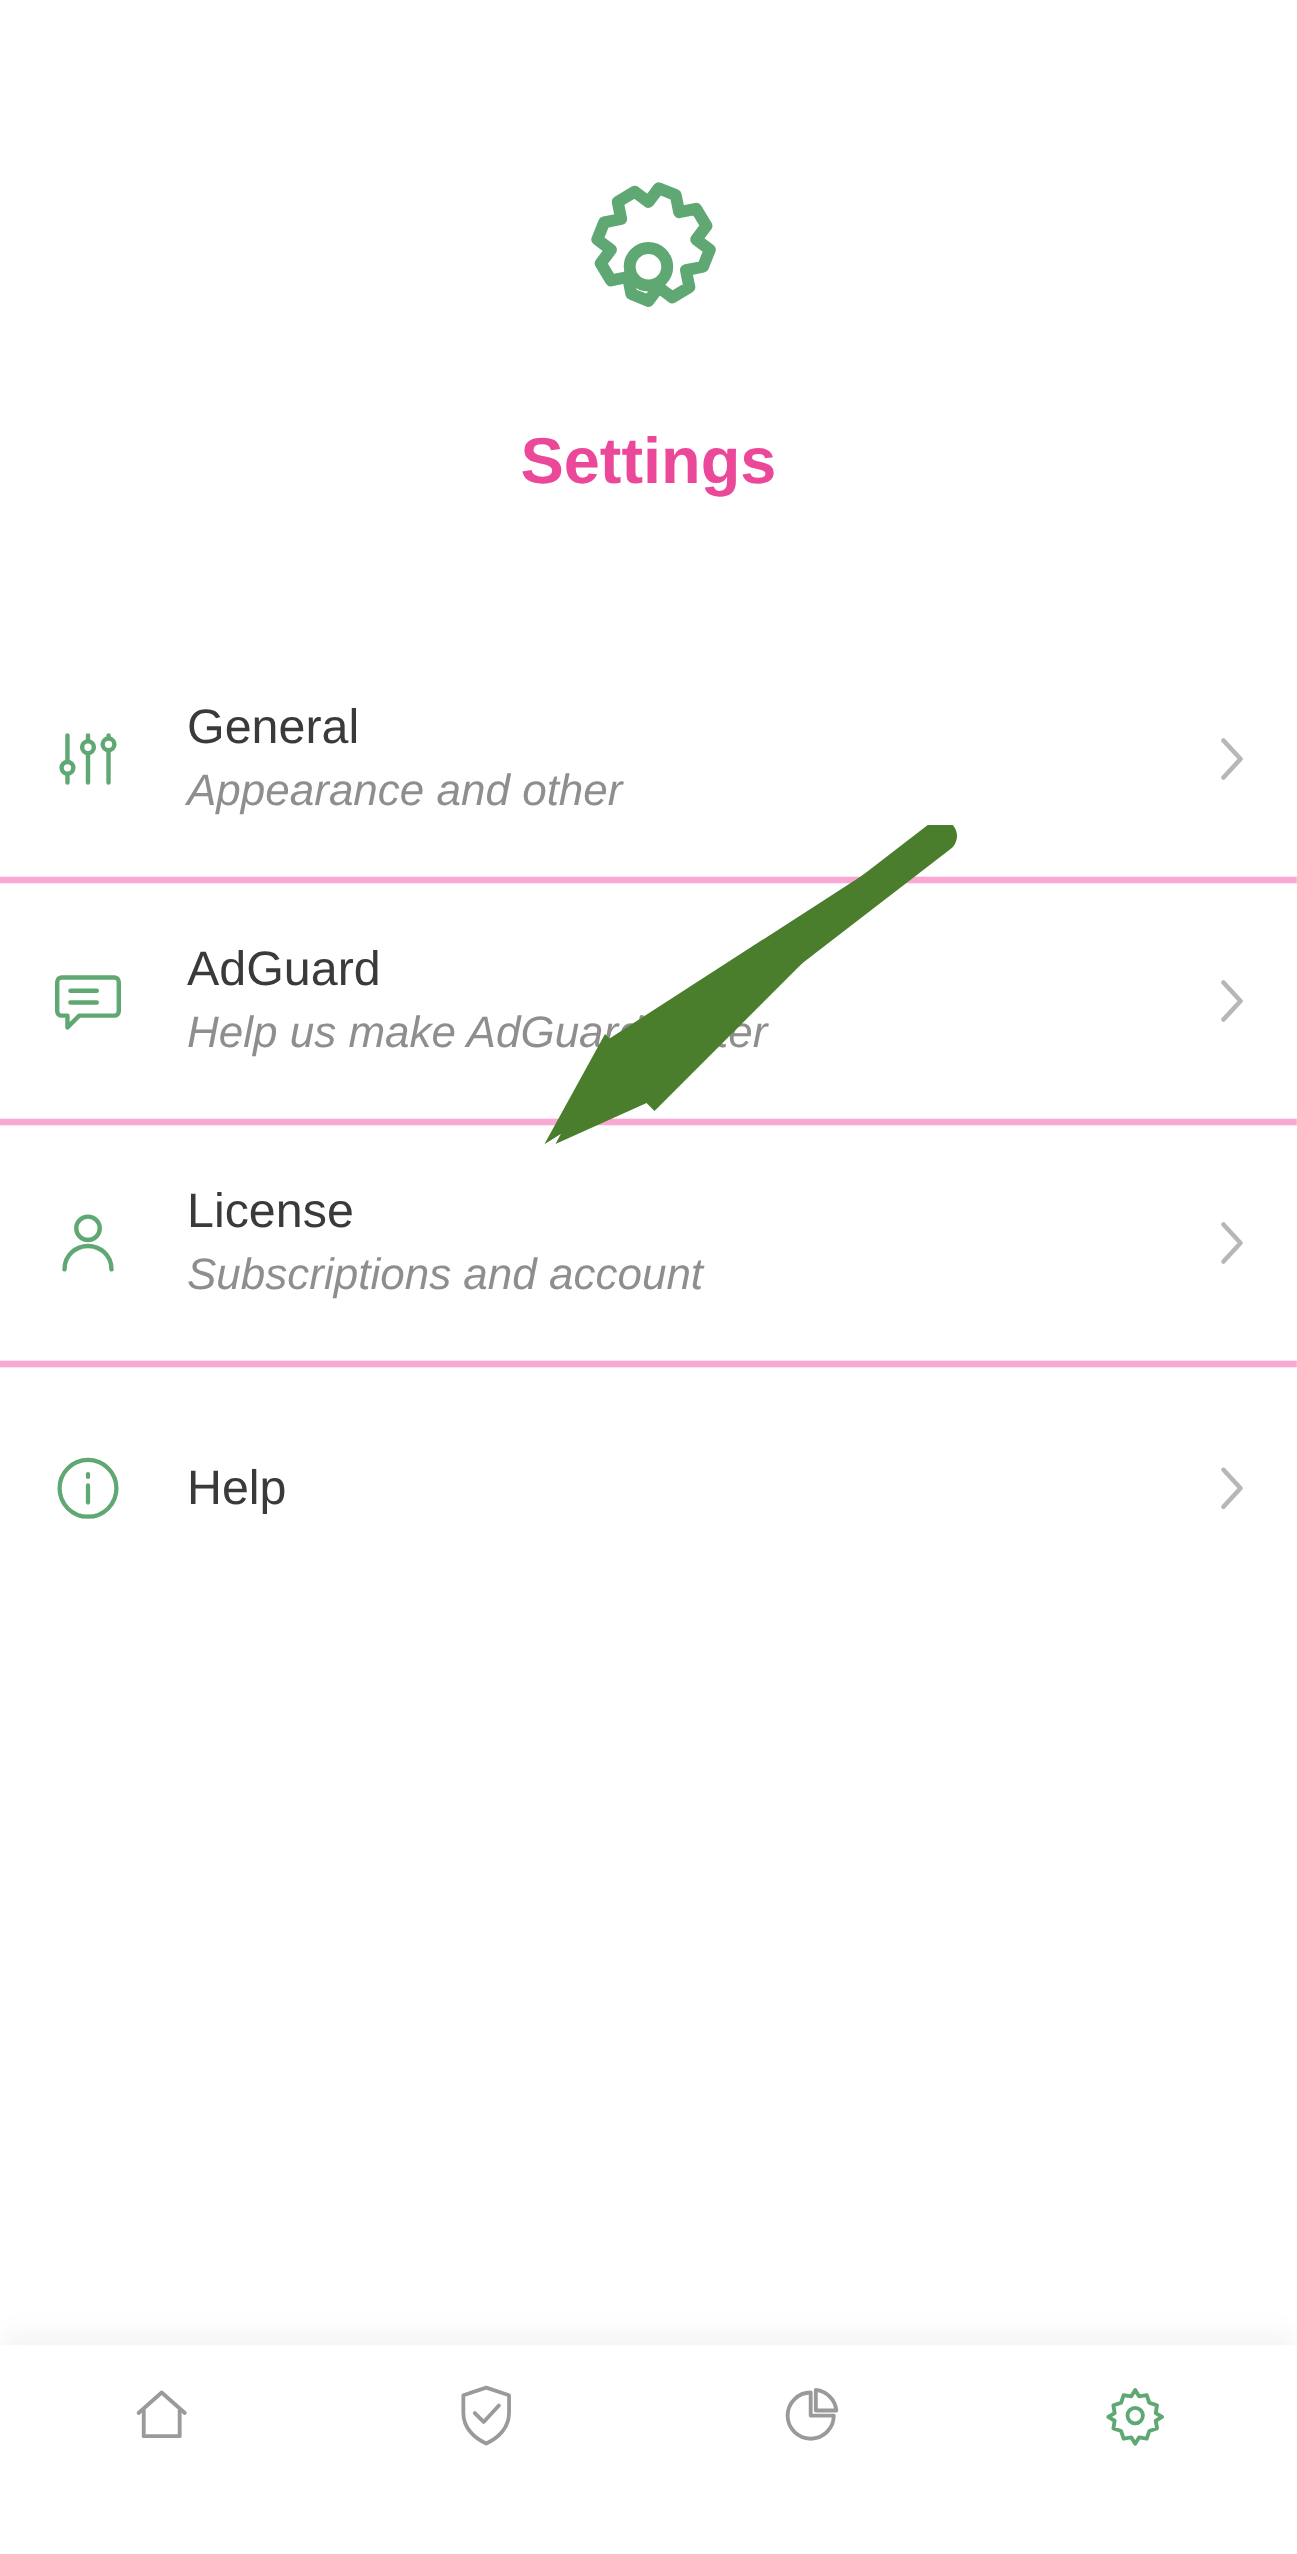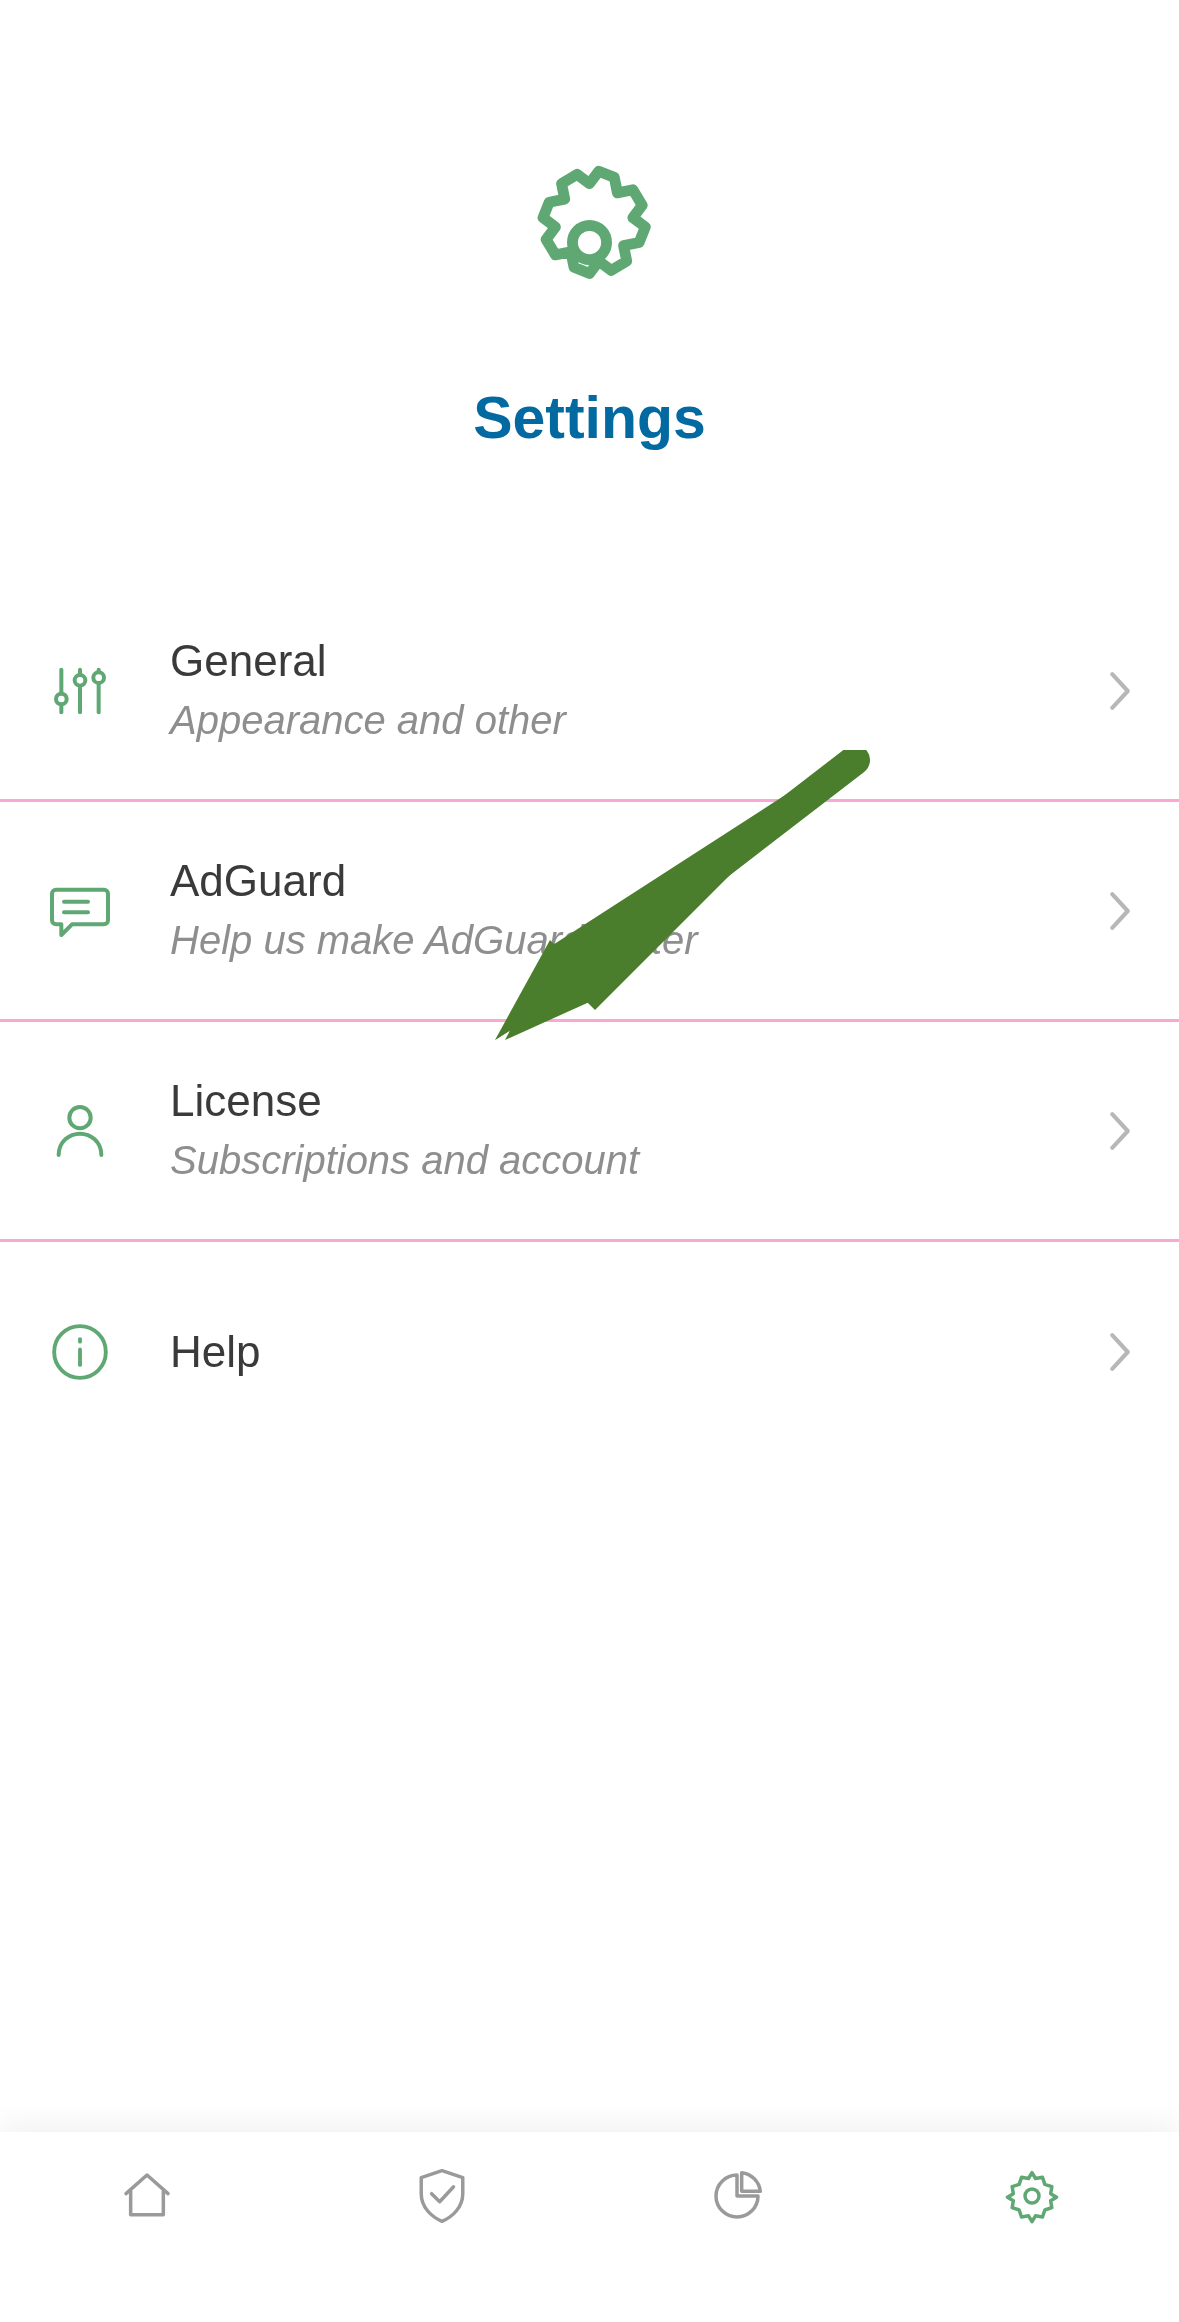--- a/index.html
+++ b/index.html
@@ -1,26 +1,26 @@
 <!DOCTYPE html>
 <html><head>
 <meta charset="utf-8">
 <style>
   * { box-sizing: border-box; margin: 0; padding: 0; }
   html, body { width: 1179px; height: 2322px; background: #fff; font-family: -apple-system, "Helvetica Neue", Arial, sans-serif; overflow: hidden; position: relative; }
 
   .header { text-align: center; padding-top: 165px; }
   .header-icon { display: inline-block; }
-  .page-title { margin-top: 60px; font-size: 59px; font-weight: 700; color: #0369a1; }
+  .page-title { margin-top: 60px; font-size: 59px; font-weight: 700; color: #ec4899; }
 
   .list { margin-top: 130px; }
   .row {
     display: flex; align-items: center;
     padding: 32px 45px 32px 45px;
-    border-bottom: 3px solid #f9a8d4;
+    border-bottom: 6px solid #f9a8d4;
     min-height: 220px;
   }
   .row:first-child { border-top: none; }
   .row:last-child { border-bottom: none; }
   .row-icon { width: 70px; height: 70px; flex: 0 0 70px; display: flex; align-items: center; justify-content: center; margin-right: 55px; }
   .row-text { flex: 1; }
   .row-title { font-size: 44px; font-weight: 500; color: #3a3a3a; line-height: 1.15; }
   .row-sub { font-size: 40px; color: #8e8e8e; margin-top: 8px; line-height: 1.25; font-style: italic; }
   .chev { flex: 0 0 auto; display: flex; align-items: center; justify-content: center; padding-left: 15px; }
 

